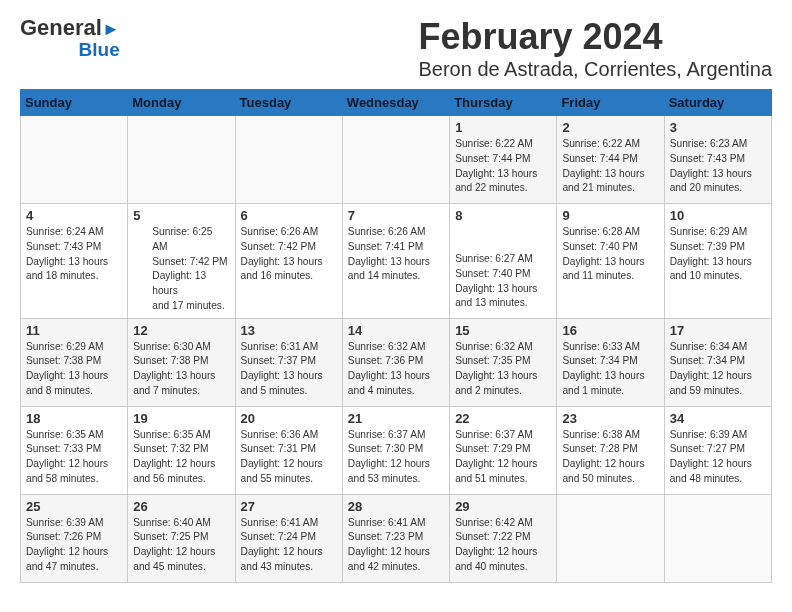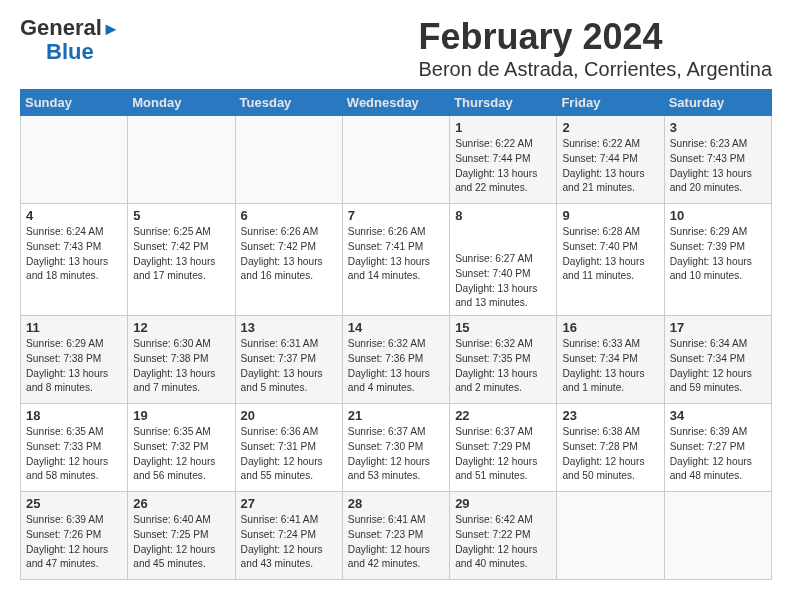--- a/index.html
+++ b/index.html
@@ -12,21 +12,21 @@
     }
     .header-area {
       display: flex;
       justify-content: space-between;
       align-items: flex-start;
       margin-bottom: 8px;
     }
     .logo {
       display: flex;
       flex-direction: column;
-      align-items: center;
+      align-items: flex-end;
     }
     .title-area {
       text-align: left;
     }
     .month-title {
       font-size: 36px;
       font-weight: bold;
       color: #333;
     }
     .subtitle {
@@ -34,21 +34,21 @@
       color: #333;
       font-weight: normal;
     }
     table {
       width: 100%;
       border-collapse: collapse;
       table-layout: fixed;
     }
     thead tr th {
       background-color: #2979c2;
-      color: #e5e5e5;
+      color: #0f172a;
       font-size: 13px;
       font-weight: bold;
       padding: 5px 4px;
       text-align: left;
       border: 1px solid #2979c2;
     }
     tbody tr td {
       border: 1px solid #ccc;
       vertical-align: top;
       padding: 4px 5px;
@@ -81,21 +81,21 @@
 </head>
 <body>
 
 <div class="header-area">
   <div class="logo">
     <div style="display:flex; align-items:center; gap:2px;">
       <div style="font-size:22px; font-weight:bold; color:#333; line-height:1.1;">
         <span>General</span><span style="color:#1a6bb5; font-size:18px;">►</span>
       </div>
     </div>
-    <div style="font-size:22px; font-weight:bold; color:#1a6bb5; line-height:1.1;">Blue</div>
+    <div style="font-size:19px; font-weight:bold; color:#1a6bb5; line-height:1.1;">Blue</div>
   </div>
   <div class="title-area">
     <div class="month-title">February 2024</div>
     <div class="subtitle">Beron de Astrada, Corrientes, Argentina</div>
   </div>
 </div>
 
 <table>
   <thead>
     <tr>
@@ -139,21 +139,21 @@
       <tr>
         <td>
           <span class="day-number">4</span>
           <div class="day-info" style="white-space: pre-line;">Sunrise: 6:24 AM
 Sunset: 7:43 PM
 Daylight: 13 hours
 and 18 minutes.</div>
         </td>
         <td>
           <span class="day-number">5</span>
-          <div class="day-info" style="white-space: pre-line;">Sunrise: 6:25 AM
+          <div class="day-info" style="white-space: pre-line; margin-left: 19px;">Sunrise: 6:25 AM
 Sunset: 7:42 PM
 Daylight: 13 hours
 and 17 minutes.</div>
         </td>
         <td>
           <span class="day-number">6</span>
           <div class="day-info" style="white-space: pre-line;">Sunrise: 6:26 AM
 Sunset: 7:42 PM
 Daylight: 13 hours
 and 16 minutes.</div>

